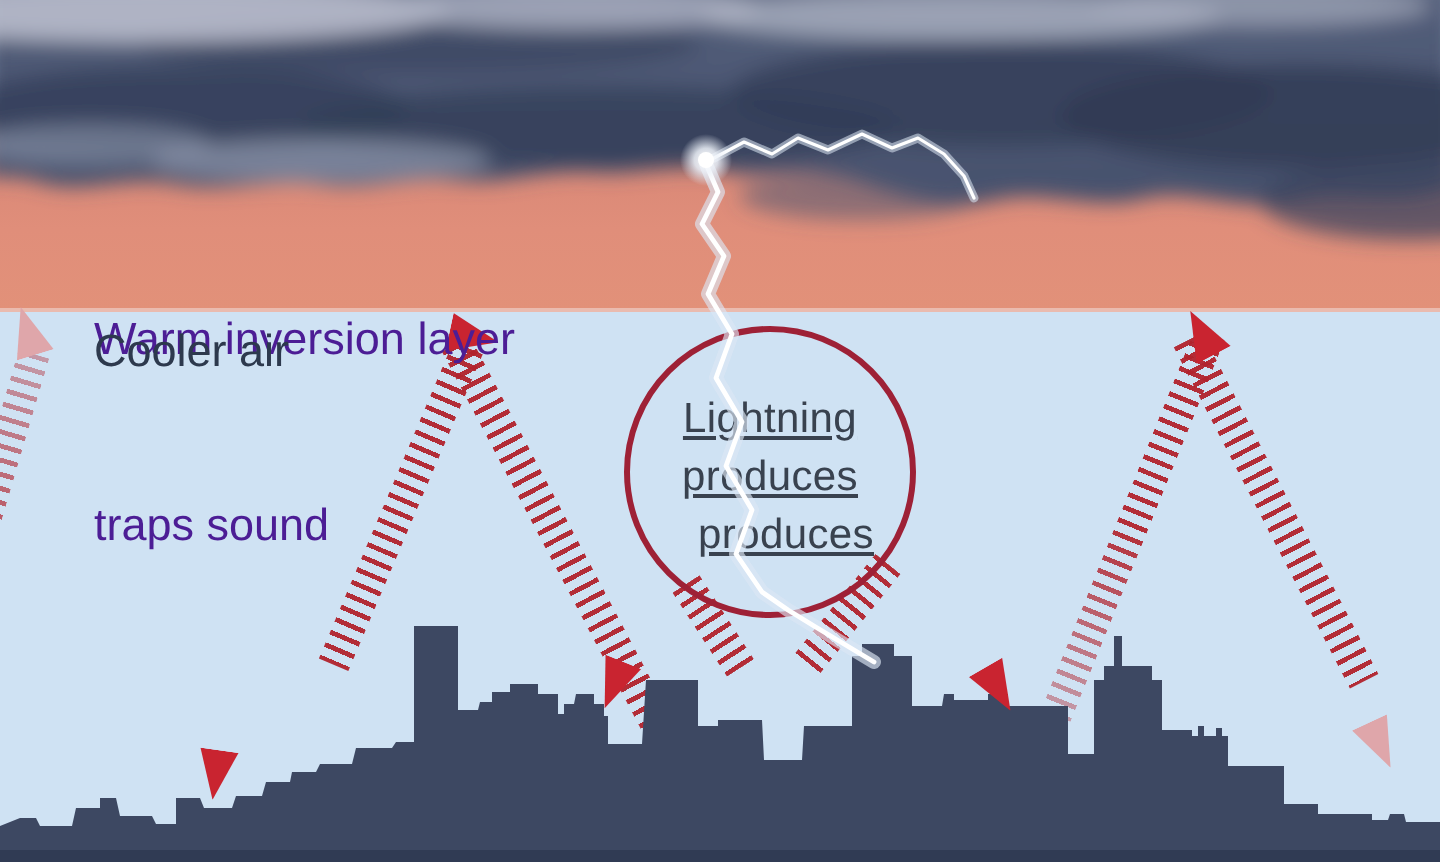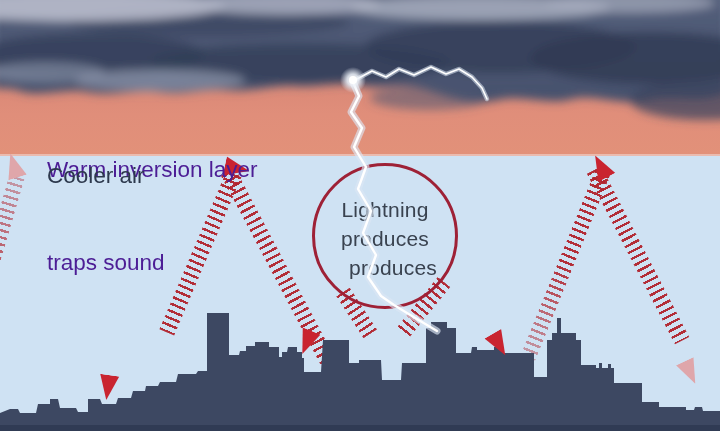--- a/index.html
+++ b/index.html
@@ -57,21 +57,21 @@
   .ah-far-left    {left:4px;   top:153px; transform:rotate(163deg);}
   .ah-far-right   {left:680px; top:360px; transform:rotate(-25deg);}
   
   .thunder-circle{
     position:absolute; left:312px; top:163px; width:146px; height:146px;
     border:3px solid #9e2136; border-radius:50%; box-sizing:border-box;
     z-index:7;
   }
   .thunder-circle .txt{
     padding-top:29px; text-align:center;
-    font-size:21px; line-height:29px; color:#39424f; letter-spacing:.2px;
+    font-size:21px; line-height:29px; color:#39424f; letter-spacing:.2px;text-decoration:underline;
   }
   .thunder-circle .l3{transform:translateX(8px);}
   
   .bolt{position:absolute; left:0; top:0; z-index:8;}
   
   .label{position:absolute; z-index:9; white-space:pre;}
   .warm-label{
     left:47px; top:92px; font-size:22.5px; line-height:31px; color:#4c1d95;
   }
   .cool-label{

